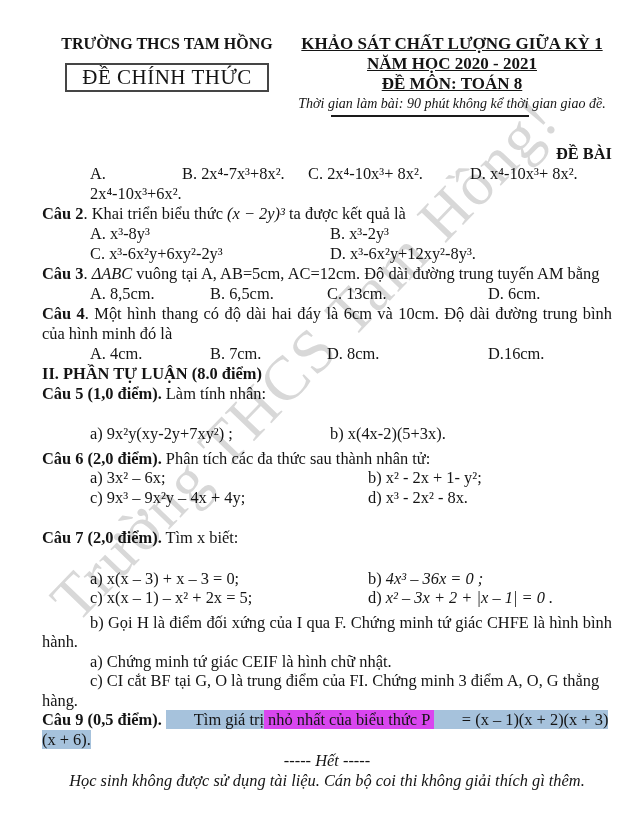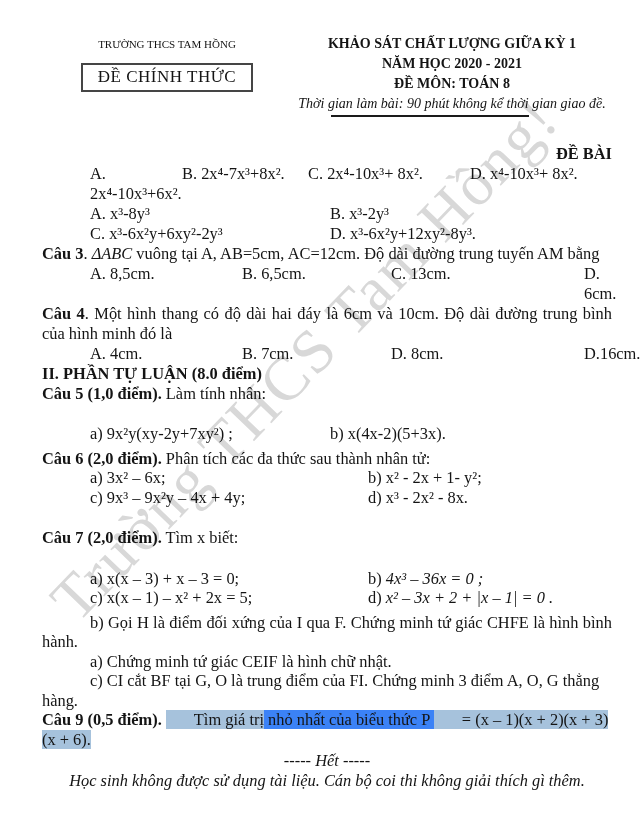--- a/index.html
+++ b/index.html
@@ -4,44 +4,44 @@
 <style>
   html,body{margin:0;padding:0;background:#e9e9e9;}
   .page{position:relative;width:643px;height:834px;margin:0 auto;background:#ffffff;overflow:hidden;
         font-family:"Liberation Serif","DejaVu Serif",serif;color:#141414;font-size:16.4px;line-height:20px;}
   .watermark{position:absolute;left:62px;top:600px;transform:rotate(-46deg);transform-origin:0 50%;
         font-size:62px;color:#d8d8d8;white-space:nowrap;z-index:0;letter-spacing:2px;font-family:"Liberation Serif",serif;}
   .content{position:absolute;left:42px;top:34px;width:570px;z-index:1;}
   
   .hdr{display:flex;}
   .hdr-left{width:250px;text-align:center;flex:none;}
-  .school{font-weight:normal;font-size:11px;white-space:nowrap;}
-  .official-box{display:inline-block;margin-top:9px;border:2px solid #454545;padding:2px 15px 3px 15px;font-size:17px;letter-spacing:.5px;}
+  .school{font-weight:bold;font-size:16px;white-space:nowrap;}
+  .official-box{display:inline-block;margin-top:9px;border:2px solid #454545;padding:2px 15px 3px 15px;font-size:21px;letter-spacing:.5px;}
   .hdr-right{flex:1;text-align:center;}
-  .hdr-title{font-weight:bold;font-size:14px;line-height:20px;}
+  .hdr-title{font-weight:bold;font-size:17px;line-height:20px;text-decoration:underline;}
   .time-note{font-style:italic;font-size:14px;margin-top:0;}
   .rule{width:198px;height:2px;background:#1a1a1a;margin:1px auto 0 auto;transform:translateX(-22px);}
   
   .doc-title{text-align:right;font-weight:bold;margin-top:27px;}
   p{margin:0;}
   .b{font-weight:bold;}
   .i{font-style:italic;}
   .math{font-style:italic;}
   .just{text-align:justify;}
-  .opts4{display:grid;grid-template-columns:120px 117px 161px 1fr;padding-left:48px;gap:32px;}
+  .opts4{display:grid;grid-template-columns:120px 117px 161px 1fr;padding-left:48px;}
   .opts4 span{display:block;}
   .opts4-q1{display:grid;grid-template-columns:92px 126px 162px 1fr;padding-left:48px;}
   .two-col{display:grid;grid-template-columns:240px 1fr;padding-left:48px;}
   .two-col-wide{display:grid;grid-template-columns:278px 1fr;padding-left:48px;}
   .luan{line-height:19.5px;}
   .gap-t{margin-top:21px;}
   .gap-b{margin-bottom:5px;}
   .indent{text-indent:48px;}
   .hl-strong{background:#a6c2dc;padding-left:28px;}
-  .hl-light{background:#3b82f6;text-align:center;}
+  .hl-light{background:#d946ef;text-align:center;}
   .het{text-align:center;font-style:italic;margin-top:2px;}
   .endnote{text-align:center;font-style:italic;}
 </style>
 </head>
 <body>
 
 <div class="page">
   <div class="watermark">Trường THCS Tam Hồng!</div>
 
   <div class="content">
@@ -63,20 +63,21 @@
     <p class="doc-title">ĐỀ BÀI</p>
 
 
     <div class="opts4-q1">
       <span>A. 2x⁴-10x³+6x².</span>
         <span>B. 2x⁴-7x³+8x².</span>
         <span>C. 2x⁴-10x³+ 8x².</span>
         <span>D. x⁴-10x³+ 8x².</span>
     </div>
 
+    <p><span class="b">Câu 2</span><span>. Khai triển biểu thức </span><span class="math">(x − 2y)³</span><span> ta được kết quả là</span></p>
     <div class="two-col">
       <span>A. x³-8y³</span>
         <span>B. x³-2y³</span>
     </div>
     <div class="two-col">
       <span>C. x³-6x²y+6xy²-2y³</span>
         <span>D. x³-6x²y+12xy²-8y³.</span>
     </div>
 
     <p><span class="b">Câu 3</span><span>. </span><span class="math">ΔABC</span><span> vuông tại A, AB=5cm, AC=12cm. Độ dài đường trung tuyến AM bằng</span></p>

